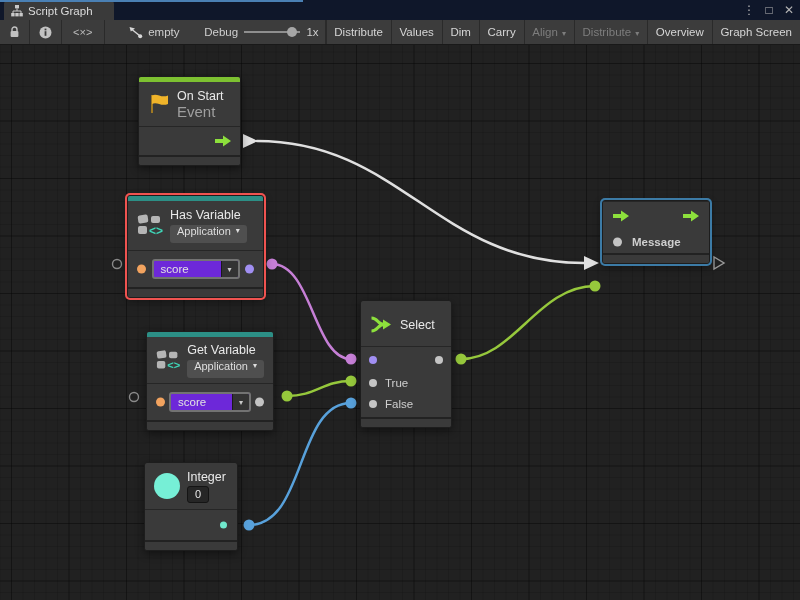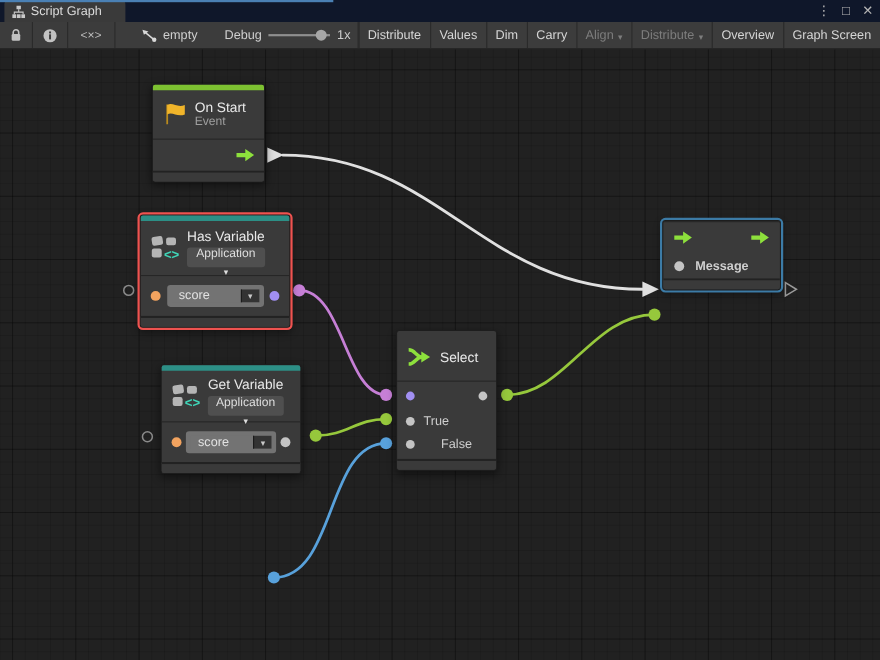--- a/index.html
+++ b/index.html
@@ -40,32 +40,32 @@
     background-position:11px 18px, 11px 18px, 11px 18px, 11px 18px; }
   #wires { position:absolute; left:0; top:0; width:800px; height:555px; pointer-events:none; }
 
   
   .node { position:absolute; background:#3a3a3a; border:1px solid #1d1d1d; border-radius:3px;
           box-shadow:0 3px 8px rgba(0,0,0,0.45); }
   .stripe { height:5px; border-radius:2px 2px 0 0; }
   .n-header { display:flex; align-items:center; gap:7px; padding:0 9px; }
   .n-titles { display:flex; flex-direction:column; justify-content:center; }
   .n-title { font-size:12.5px; color:#e9e9e9; white-space:nowrap; }
-  .n-sub { font-size:11px; color:#9f9f9f; white-space:nowrap; }
+  .n-sub { font-size:15px; color:#9f9f9f; white-space:nowrap; }
   .n-body { border-top:1px solid #262626; }
   .n-footer { height:10px; background:#3a3a3a; border-top:2px solid #222; border-radius:0 0 2px 2px; }
   .row { position:relative; display:flex; align-items:center; }
   .dot { position:absolute; border-radius:50%; width:9px; height:9px; top:50%; transform:translateY(-50%); }
   .dot-l { left:9px; } .dot-r { right:9px; }
   .dot-sm { width:8px; height:8px; }
   .port-label { font-size:11.5px; color:#cfcfcf; margin-left:27px; }
-  .pill { display:inline-flex; align-items:center; gap:5px; background:#4f4f4f; border-radius:3px;
-          height:18px; padding:0 7px; font-size:11px; color:#dedede; margin-top:3px;flex-direction:column; }
-  .dropdown { display:flex; align-items:center; height:20px; background:#737373;
-              border:4px solid #737373; border-radius:3px; overflow:hidden; }
+  .pill { display:inline-flex; align-items:flex-start; gap:5px; background:#4f4f4f; border-radius:3px;
+          height:18px; padding:0 7px; font-size:11px; color:#dedede; margin-top:3px; }
+  .dropdown { display:flex; align-items:center; height:20px; background:#6d28d9;
+              border:2px solid #737373; border-radius:3px; overflow:hidden; }
   .dropdown .dd-text { flex:1; padding:0 7px; font-size:11.5px; color:#e2e2e2; }
   .dropdown .dd-arrow { width:17px; height:100%; display:flex; align-items:center; justify-content:center;
               border-left:1px solid #1b1b1b; background:#333; font-size:8px; color:#c9c9c9; }
   .mini-field { width:22px; height:17px; background:#262626; border:1px solid #141414; border-radius:3px;
                 font-size:11px; color:#e6e6e6; display:flex; align-items:center; justify-content:center; margin-top:2px; }
   .sel-red { box-shadow:0 0 0 2px #ef5350, 0 3px 8px rgba(0,0,0,0.45); }
   .sel-blue { box-shadow:0 0 0 2px #3c7ba6, 0 3px 8px rgba(0,0,0,0.45); }
 
   #node-on-start { left:138px; top:31px; width:103px; }
   #node-on-start .n-header { height:44px; }
@@ -311,26 +311,41 @@
         <div class="row row-cond">
           <span class="dot dot-sm dot-l" style="left: 8px; background: rgb(161, 143, 242);"></span>
           <span class="dot dot-sm dot-r" style="right: 8px; background: rgb(196, 196, 196);"></span>
         </div>
         <div class="row row-opt">
           <span class="dot dot-sm dot-l" style="left: 8px; background: rgb(196, 196, 196);"></span>
           <span class="port-label" style="margin-left:24px;">True</span>
         </div>
         <div class="row row-opt">
           <span class="dot dot-sm dot-l" style="left: 8px; background: rgb(196, 196, 196);"></span>
-          <span class="port-label" style="margin-left:40px;">False</span>
-        </div>
-      </div>
-      <div class="n-footer"></div>
-    </div>
-
+          <span class="port-label" style="margin-left:24px;">False</span>
+        </div>
+      </div>
+      <div class="n-footer"></div>
+    </div>
+
+    <div class="node" id="node-integer">
+      <div class="n-header">
+        <span style="width: 26px; height: 26px; border-radius: 50%; display: inline-block; background: rgb(118, 239, 214);"></span>
+        <div class="n-titles">
+          <span class="n-title">Integer</span>
+          <span class="mini-field">0</span>
+        </div>
+      </div>
+      <div class="n-body">
+        <div class="row">
+          <span class="dot dot-r" style="width: 7px; height: 7px; right: 10px; background: rgb(112, 232, 204);"></span>
+        </div>
+      </div>
+      <div class="n-footer"></div>
+    </div>
 
     <div class="node sel-blue" id="node-debug">
       <div class="n-body">
         <div class="row row-ctrl">
           <svg class="ctrl-arrow" style="left:9px;" viewBox="0 0 18 12">
             <path d="M1,4 h8 v-3.5 l8,5.5 -8,5.5 v-3.5 h-8 z" fill="#8de03c"></path>
           </svg>
           <svg class="ctrl-arrow" style="right:9px;" viewBox="0 0 18 12">
             <path d="M1,4 h8 v-3.5 l8,5.5 -8,5.5 v-3.5 h-8 z" fill="#8de03c"></path>
           </svg>

